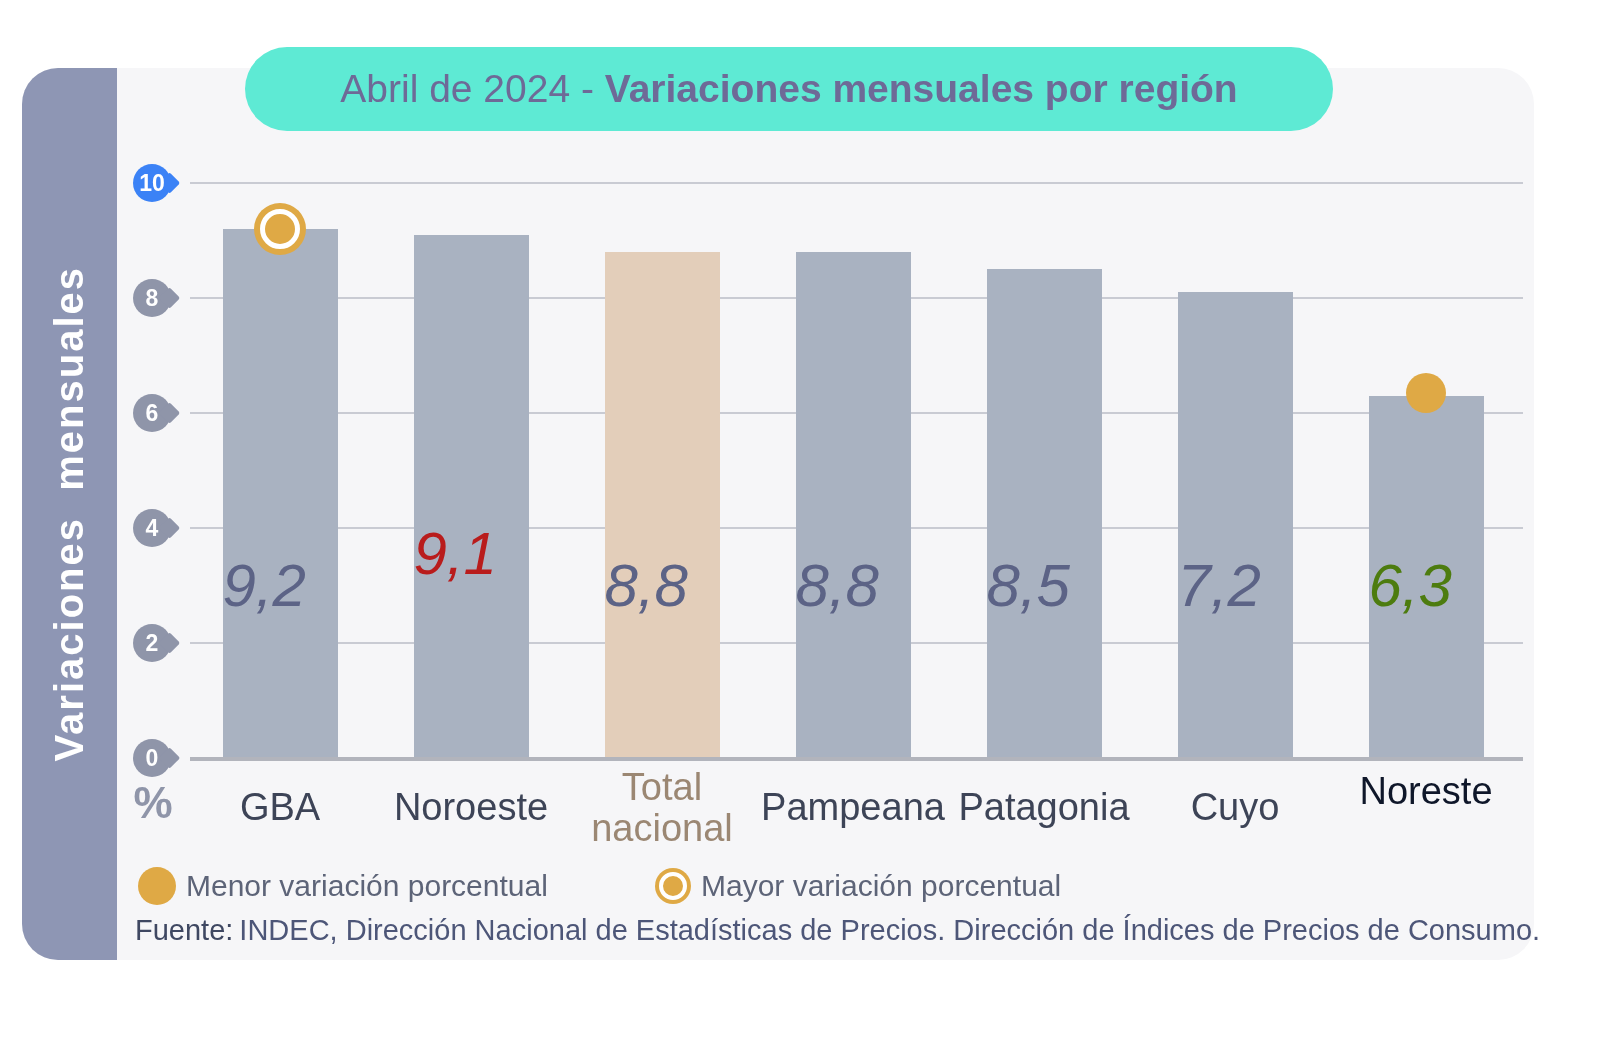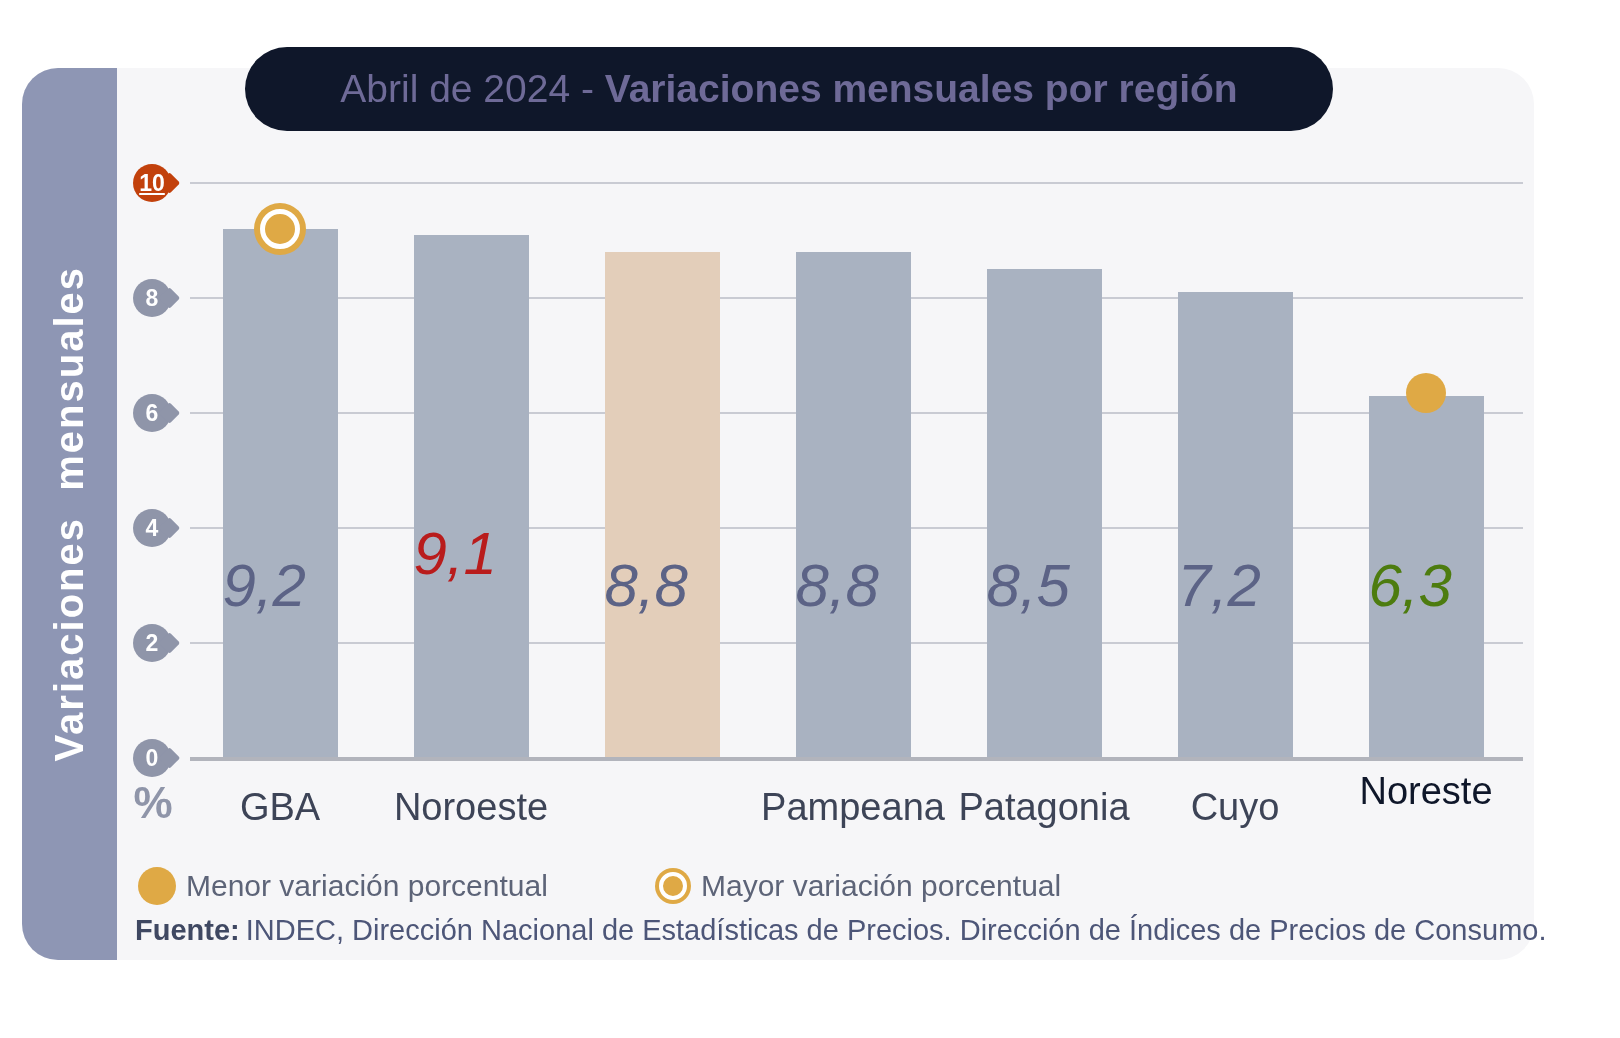--- a/index.html
+++ b/index.html
@@ -10,21 +10,21 @@
   .panel { position:absolute; left:22px; top:68px; width:1512px; height:892px;
            background:#f6f6f8; border-radius:36px; }
   .sidebar { position:absolute; left:22px; top:68px; width:95px; height:892px;
              background:#8e96b4; border-radius:36px 0 0 36px;
              display:flex; align-items:center; justify-content:center; }
   .sidebar-text { writing-mode:vertical-rl; transform:rotate(180deg);
                   font-size:40px; font-weight:bold; color:#ffffff;
                   letter-spacing:2px; white-space:pre; }
 
   .title-pill { position:absolute; left:245px; top:47px; width:1088px; height:84px;
-                background:#0f172a; border-radius:42px;
+                background:#5eead4; border-radius:42px;
                 display:flex; align-items:center; justify-content:center;
                 font-size:39px; color:#6e6a97; white-space:pre; }
   .title-prefix { font-weight:400; }
   .title-emph { font-weight:700; }
 
   #chart-layer { position:absolute; left:0; top:0; width:1620px; height:1038px; }
 
   .gridline { position:absolute; height:2px; z-index:1; }
   .baseline { position:absolute; height:4px; z-index:4; }
   .bar { position:absolute; z-index:2; }
@@ -54,21 +54,21 @@
   .legend-item { position:absolute; top:866px; height:40px; display:flex;
                  align-items:center; gap:10px; z-index:6; }
   .dot { width:38px; height:38px; border-radius:50%; background:#dfa945; flex:none; }
   .ring { width:36px; height:36px; border-radius:50%; background:#dfa945; flex:none;
           display:flex; align-items:center; justify-content:center; }
   .ring-inner { width:28px; height:28px; border-radius:50%;
                 border:4px solid #ffffff; background:#dfa945; }
   .legend-text { font-size:30px; color:#5d6478; }
 
   .source { position:absolute; left:135px; top:914px; font-size:29px; z-index:6; }
-  .source-label { font-weight:bold; color:#3f4862; }
+  .source-label { font-weight:normal; color:#3f4862; }
   .source-text { color:#4d5678; margin-left:6px; }
 </style>
 </head>
 <body>
 
 <div class="stage">
   <div class="panel"></div>
 
   <div class="sidebar">
     <span class="sidebar-text">Variaciones  mensuales</span>
@@ -86,33 +86,35 @@
       <div class="gridline" style="left: 190px; top: 642px; width: 1333px; background: rgb(201, 203, 211);"></div>
       <div class="baseline" style="left: 190px; top: 757px; width: 1333px; background: rgb(178, 180, 188);"></div>
       <div class="bar" style="left: 222.5px; top: 229px; width: 115px; height: 529px; background: rgb(169, 178, 193);"></div>
       <div class="bar-value" style="left: 222.5px; top: 556px; width: 115px; color: rgb(92, 99, 134);">9,2</div>
       <div class="cat-label" style="left: 185px; top: 772px; width: 190px; height: 72px; color: rgb(61, 68, 87);">GBA</div>
       <div class="bar" style="left: 413.5px; top: 235px; width: 115px; height: 523px; background: rgb(169, 178, 193);"></div>
       <div class="bar-value" style="left: 413.5px; top: 524px; width: 139px; color: #b91c1c;">9,1</div>
       <div class="cat-label" style="left: 376px; top: 772px; width: 190px; height: 72px; color: rgb(61, 68, 87);">Noroeste</div>
       <div class="bar" style="left: 604.5px; top: 252px; width: 115px; height: 506px; background: rgb(227, 206, 186);"></div>
       <div class="bar-value" style="left: 604.5px; top: 556px; width: 115px; color: rgb(92, 99, 134);">8,8</div>
+      <div class="cat-label" style="left: 567px; top: 772px; width: 190px; height: 72px; color: rgb(155, 135, 115);">Total
+nacional</div>
       <div class="bar" style="left: 795.5px; top: 252px; width: 115px; height: 506px; background: rgb(169, 178, 193);"></div>
       <div class="bar-value" style="left: 795.5px; top: 556px; width: 115px; color: rgb(92, 99, 134);">8,8</div>
       <div class="cat-label" style="left: 758px; top: 772px; width: 190px; height: 72px; color: rgb(61, 68, 87);">Pampeana</div>
       <div class="bar" style="left: 986.5px; top: 269px; width: 115px; height: 489px; background: rgb(169, 178, 193);"></div>
       <div class="bar-value" style="left: 986.5px; top: 556px; width: 115px; color: rgb(92, 99, 134);">8,5</div>
       <div class="cat-label" style="left: 949px; top: 772px; width: 190px; height: 72px; color: rgb(61, 68, 87);">Patagonia</div>
       <div class="bar" style="left: 1177.5px; top: 292px; width: 115px; height: 466px; background: rgb(169, 178, 193);"></div>
       <div class="bar-value" style="left: 1177.5px; top: 556px; width: 115px; color: rgb(92, 99, 134);">7,2</div>
       <div class="cat-label" style="left: 1140px; top: 772px; width: 190px; height: 72px; color: rgb(61, 68, 87);">Cuyo</div>
       <div class="bar" style="left: 1368.5px; top: 396px; width: 115px; height: 362px; background: rgb(169, 178, 193);"></div>
       <div class="bar-value" style="left: 1368.5px; top: 556px; width: 115px; color: #4d7c0f;">6,3</div>
       <div class="cat-label" style="left: 1331px; top: 756px; width: 190px; height: 72px; color: #0f172a;">Noreste</div>
-      <div class="pin" style="left: 133px; top: 164px; background: #c2410c; text-decoration: underline;">10</div>
+      <div class="pin" style="left: 133px; top: 164px; background: #3b82f6;">10</div>
       <div class="pin" style="left: 133px; top: 279px; background: rgb(143, 149, 169);">8</div>
       <div class="pin" style="left: 133px; top: 394px; background: rgb(143, 149, 169);">6</div>
       <div class="pin" style="left: 133px; top: 509px; background: rgb(143, 149, 169);">4</div>
       <div class="pin" style="left: 133px; top: 624px; background: rgb(143, 149, 169);">2</div>
       <div class="pin" style="left: 133px; top: 739px; background: rgb(143, 149, 169);">0</div>
       <div class="marker marker-ring" style="left: 254px; top: 203px; background: rgb(223, 169, 69);">
         <div class="marker-ring-core" style="background: rgb(223, 169, 69);"></div>
       </div>
       <div class="marker marker-dot" style="left: 1406px; top: 372.75px; background: rgb(223, 169, 69);"></div>
     </div>

